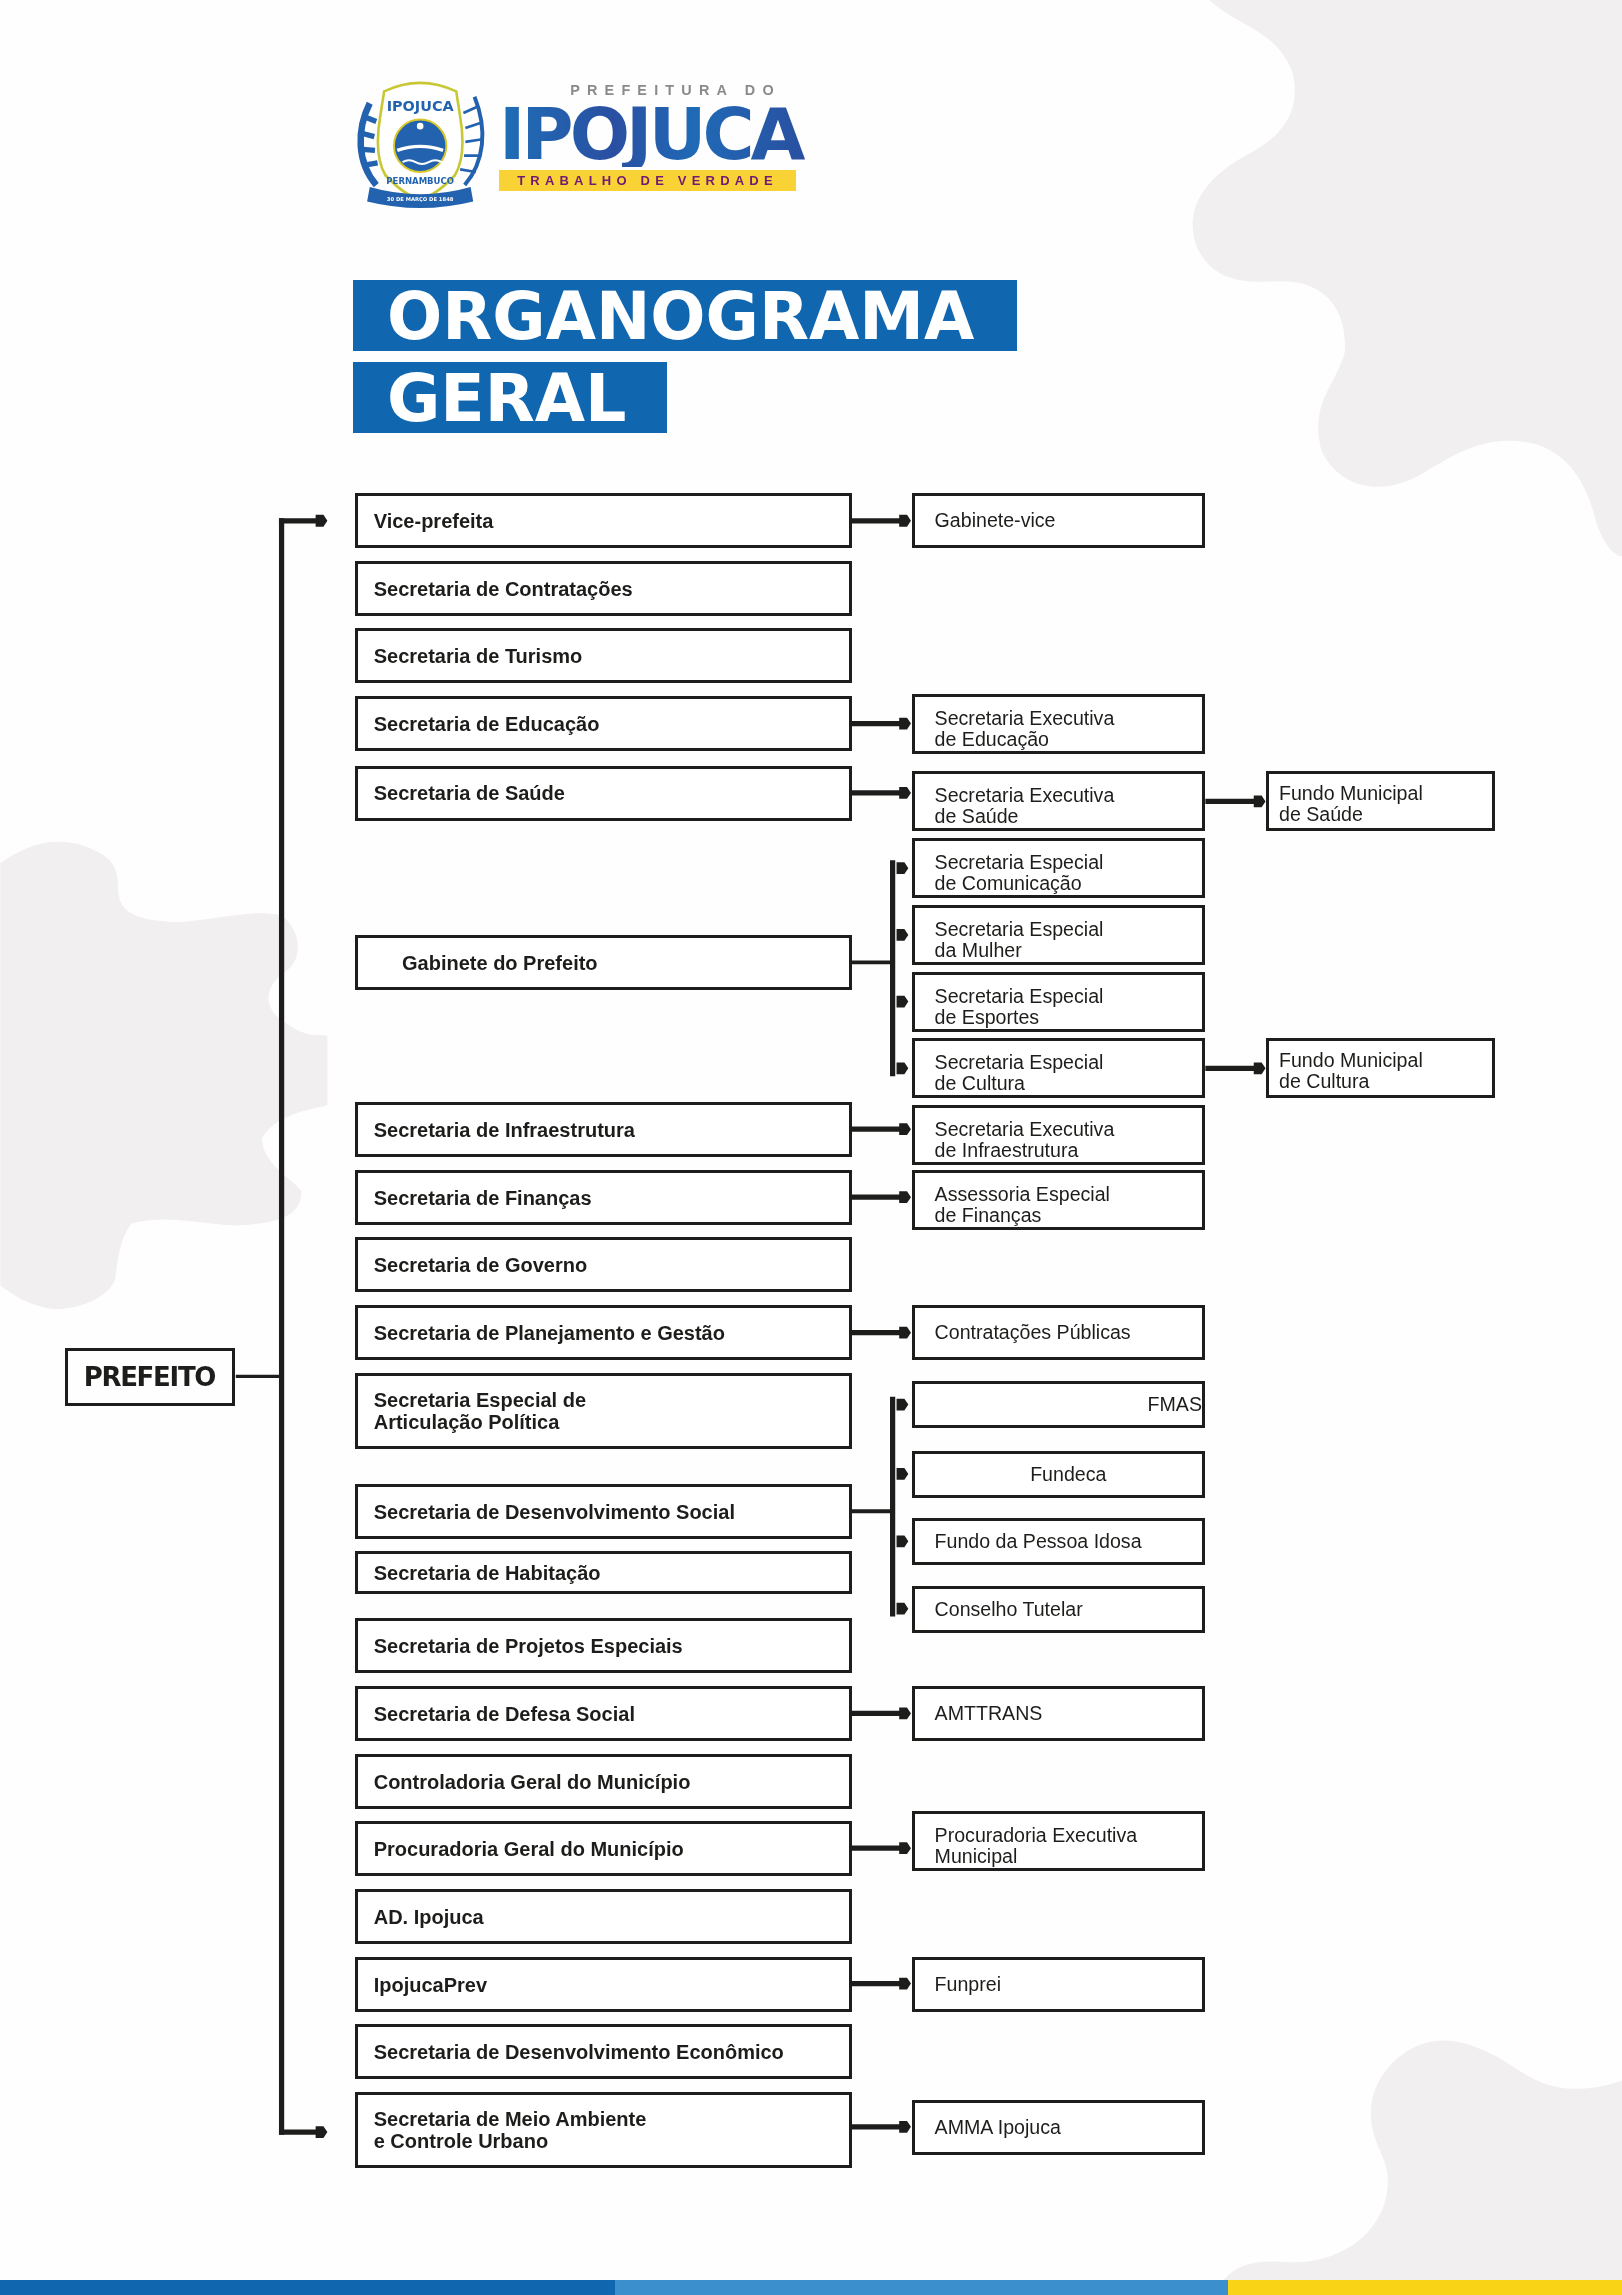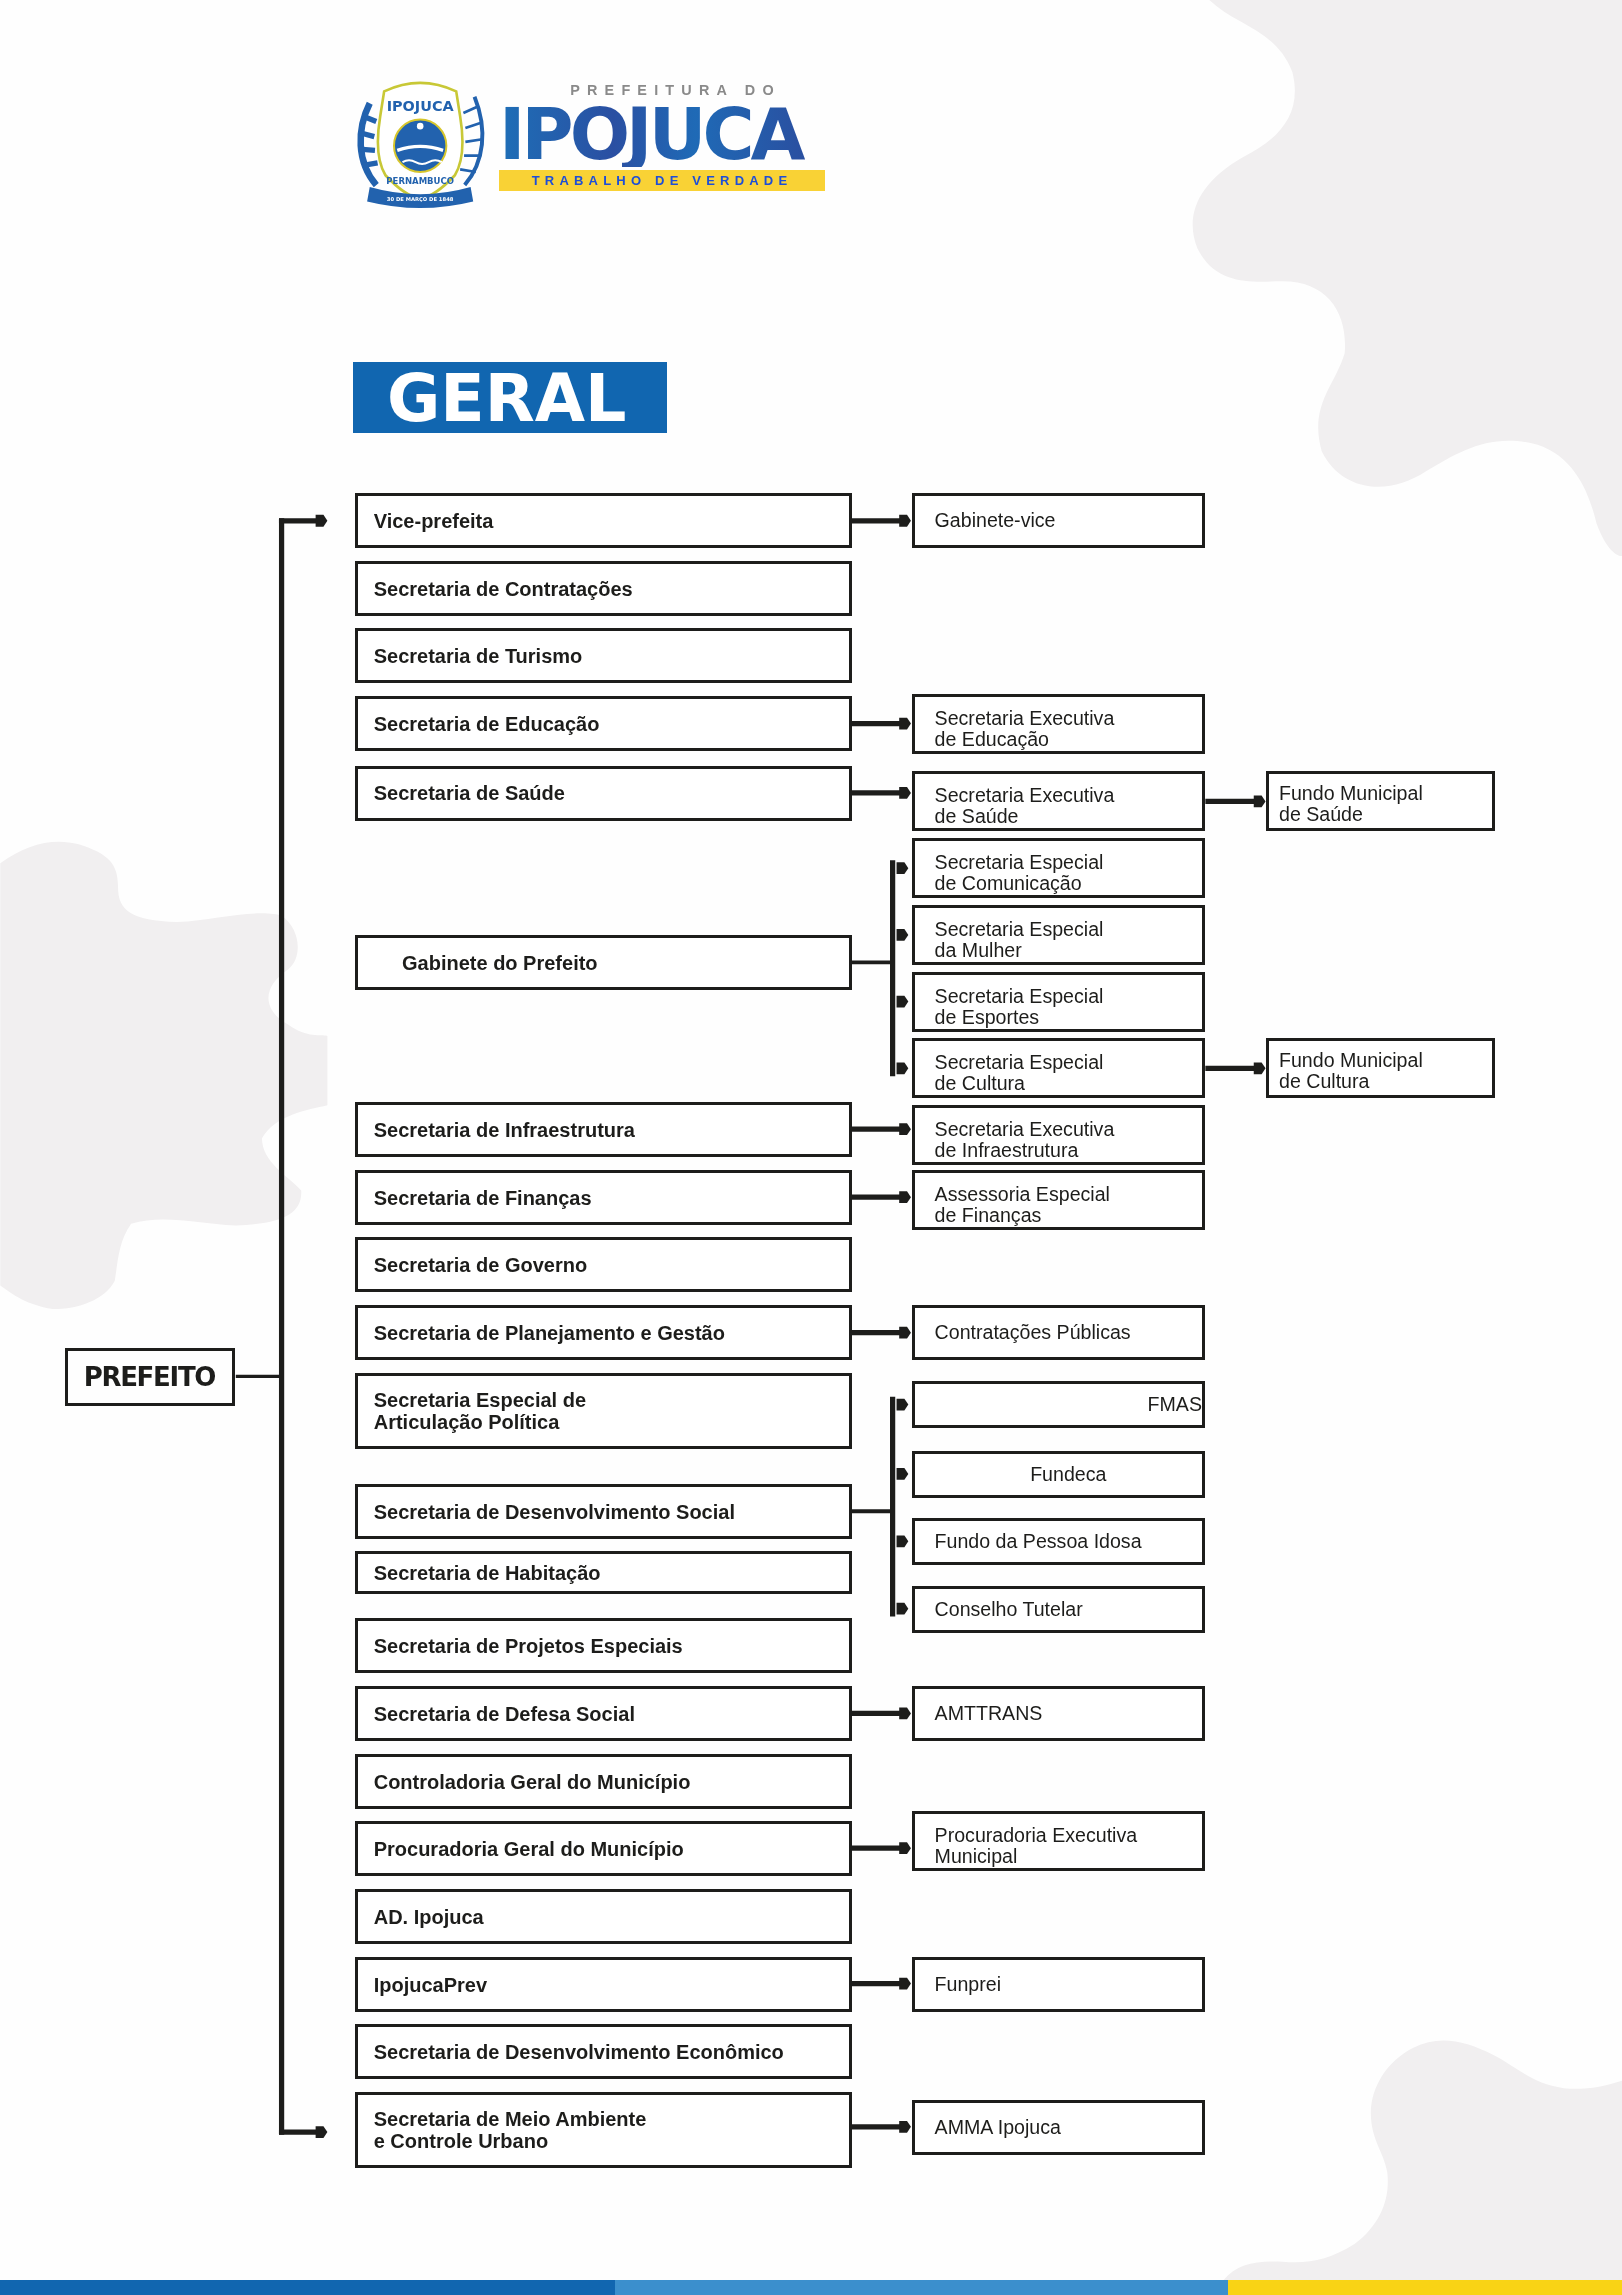--- a/index.html
+++ b/index.html
@@ -11,22 +11,22 @@
 
   
   .logo { position: absolute; left: 350px; top: 77px; width: 478px; height: 131px; }
   .seal { position: absolute; left: 0; top: 0; width: 141px; height: 131px; }
   .logo-text { position: absolute; left: 149px; top: 5.2px; width: 327px; }
   .logo-pre { font-size: 14.4px; letter-spacing: 7.2px; color: #8a8a8a; text-align: center; font-weight: bold; margin-left: 26px; }
   .logo-name { font-family: "DejaVu Sans", sans-serif; font-weight: bold; font-size: 71px; line-height: 65px;
                color: #1e5fae; letter-spacing: -3.9px; margin-top: 3.9px;
                background: linear-gradient(90deg, #1e6fb7 0%, #2a4fa2 35%, #1f6ab6 60%, #2c4a9c 100%);
                -webkit-background-clip: text; background-clip: text; -webkit-text-fill-color: transparent; }
-  .logo-tag { background: #f9d235; color: #1d4ed8; font-weight: bold; font-size: 13px; letter-spacing: 5.2px;
-              text-align: center; height: 21px; line-height: 21px; width: 326px; margin-top: 2.6px; }
+  .logo-tag { background: #f9d235; color: #701a75; font-weight: bold; font-size: 13px; letter-spacing: 5.2px;
+              text-align: center; height: 21px; line-height: 21px; width: 297px; margin-top: 2.6px; }
 
   
   .title-bar { position: absolute; background: #1166b0; color: #fff; font-family: "DejaVu Sans", sans-serif;
                font-weight: bold; font-size: 65px; line-height: 1; letter-spacing: 0px; padding-left: 34px; box-sizing: border-box; }
   .title1 { left: 353px; top: 280px; width: 664px; height: 71px; padding-top: 3.9px; }
   .title2 { left: 353px; top: 362px; width: 314px; height: 71px; padding-top: 3.9px; }
 
   
   .box { position: absolute; box-sizing: border-box; border: 3.3px solid #1d1d1b; background: #fff;
          display: flex; align-items: center; }
@@ -115,20 +115,21 @@
       <path d="M30,168 Q107,190 184,168 L188,190 Q107,210 26,190 Z" fill="#2262ae"></path>
       <text x="107" y="190" text-anchor="middle" font-size="8" font-weight="bold" fill="#fff" font-family="DejaVu Sans, sans-serif">30 DE MARÇO DE 1848</text>
     </svg>
     <div class="logo-text">
       <div class="logo-pre">PREFEITURA DO</div>
       <div class="logo-name">IPOJUCA</div>
       <div class="logo-tag">TRABALHO DE VERDADE</div>
     </div>
   </div>
 
+  <div class="title-bar title1">ORGANOGRAMA</div>
   <div class="title-bar title2">GERAL</div>
 
   <div class="box root">
     <span>PREFEITO</span>
   </div>
 
   <div id="units">
       <div class="box main" style="top: 493px; height: 55px;">
         <span>Vice-prefeita</span>
       </div>

